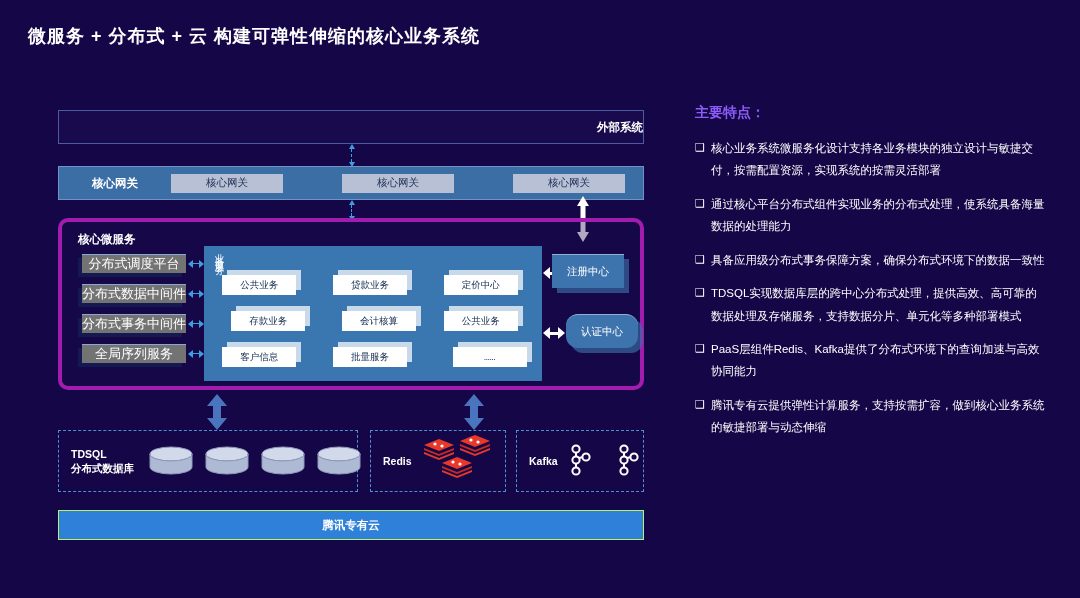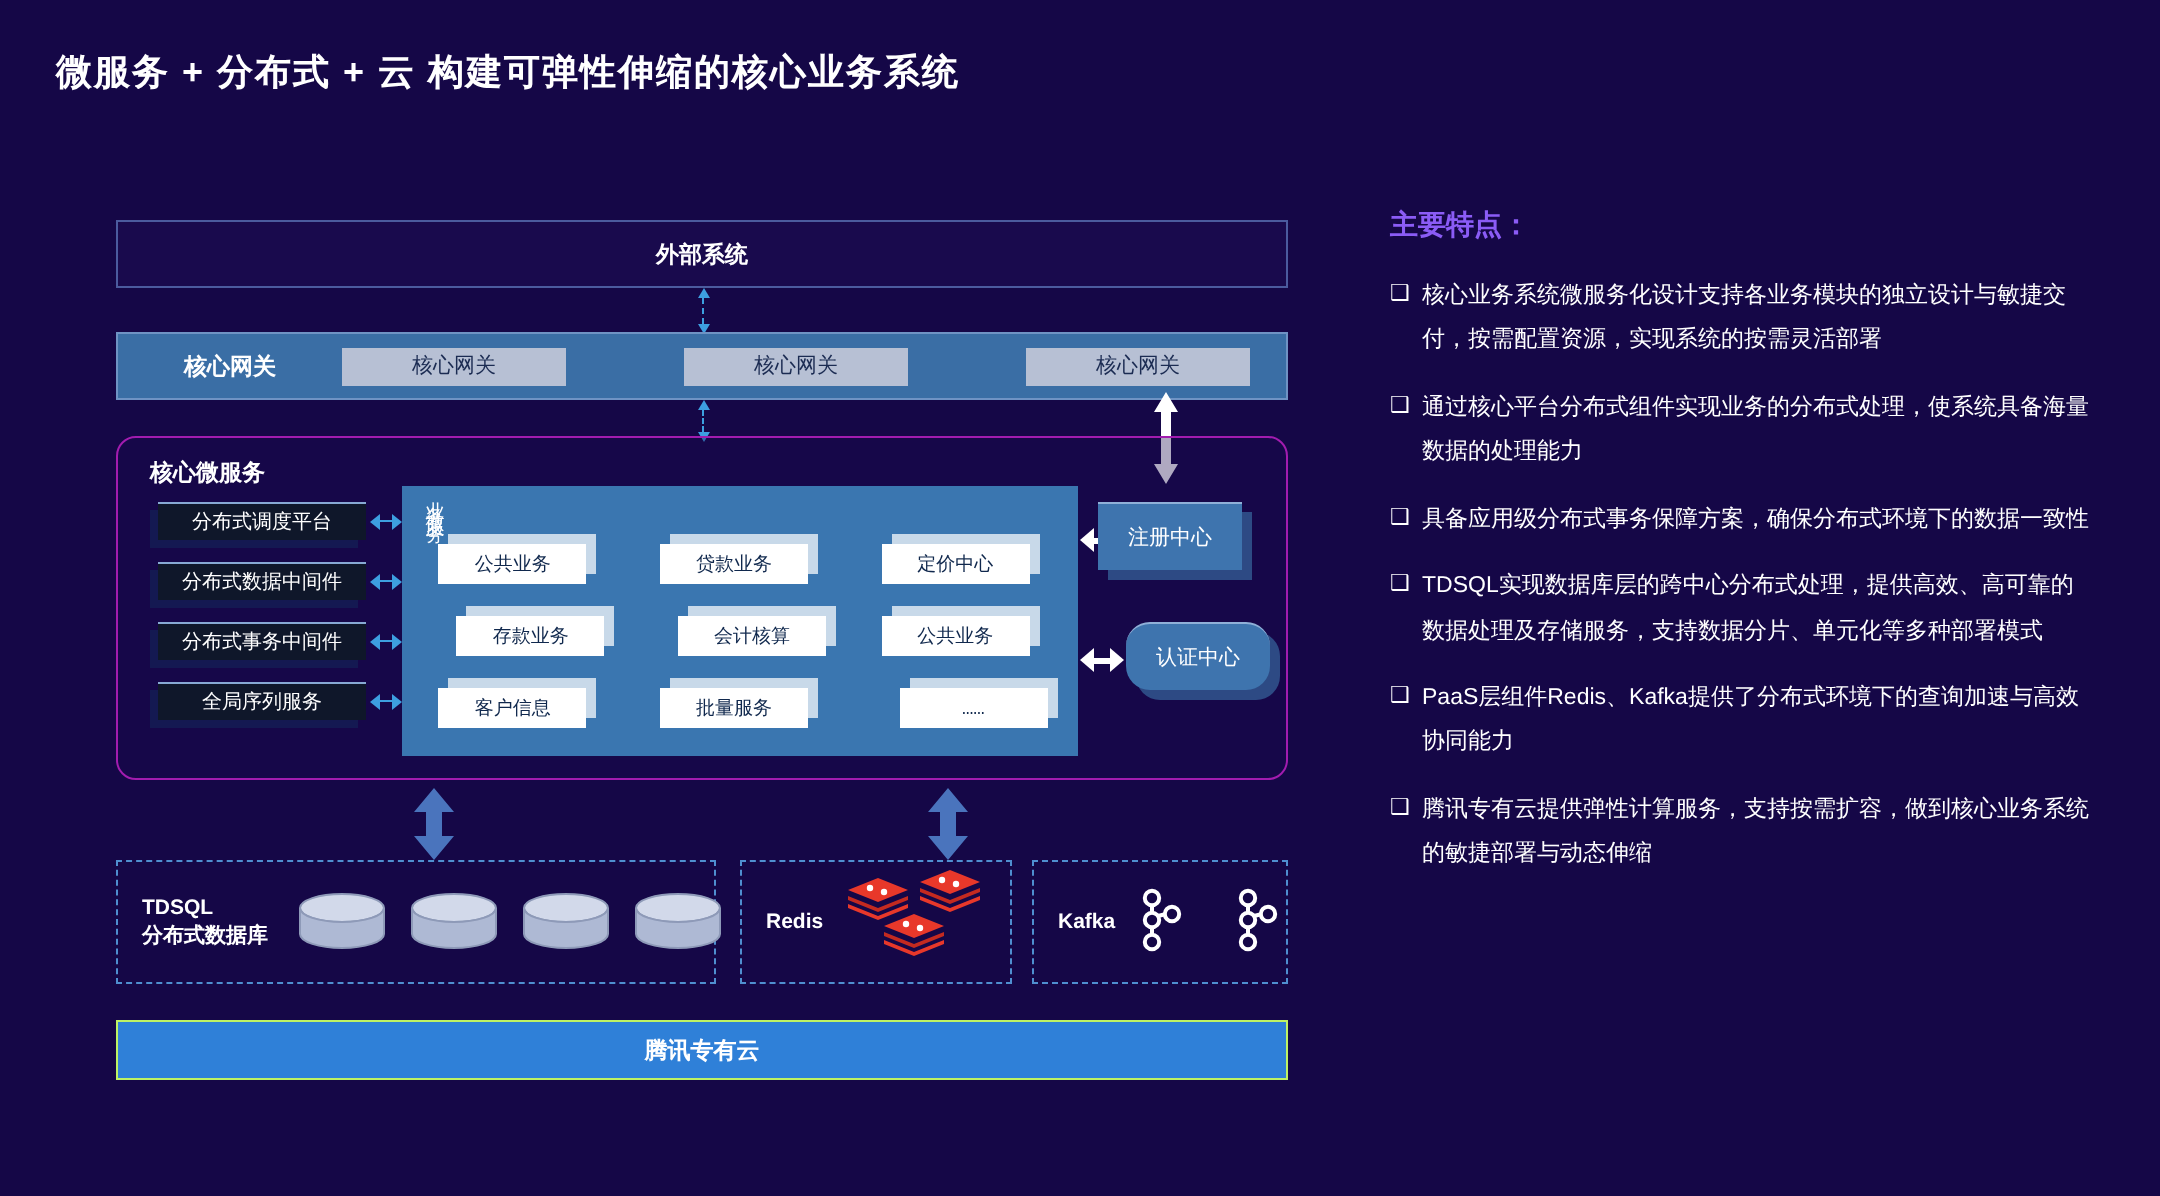--- a/index.html
+++ b/index.html
@@ -28,21 +28,21 @@
     position: absolute;
     left: 58px; top: 110px;
     width: 586px; height: 430px;
   }
 
   .ext-sys {
     position: absolute;
     left: 0; top: 0; width: 586px; height: 34px;
     border: 1px solid #4b5b9e;
     background: #190a4d;
-    display: flex; align-items: center; justify-content: center;
+    display: flex; align-items: center; justify-content: flex-end;
     font-size: 11.5px; font-weight: bold; color: #ffffff;
   }
 
   .gw-bar {
     position: absolute;
     left: 0; top: 56px; width: 586px; height: 34px;
     background: #3a6ea5;
     border: 1px solid #6f93c4;
     display: flex; align-items: center;
   }
@@ -68,40 +68,40 @@
     content: ""; position: absolute; left: -3px;
     border-left: 3.5px solid transparent; border-right: 3.5px solid transparent;
   }
   .dot-conn::before { top: -5px; border-bottom: 5px solid #3d9fe0; }
   .dot-conn::after { bottom: -5px; border-top: 5px solid #3d9fe0; }
 
   
   .core-ms {
     position: absolute;
     left: 0; top: 108px; width: 586px; height: 172px;
-    border: 1px solid #a21caf;
+    border: 4px solid #a21caf;
     border-radius: 10px;
     background: rgba(25,10,77,0.35);
     text-align: right;
   }
   .core-ms-title {
     position: absolute; left: 16px; top: 10px;
     font-size: 11.5px; font-weight: bold; color: #ffffff;
   }
 
   
   .mw-list { position: absolute; left: 20px; top: 32px; }
   .mw-item {
     position: relative;
     width: 104px; height: 19px;
     margin-bottom: 11px;
-    background: #0f172a;
+    background: #737373;
     border-top: 1px solid #87a9d4;
     display: flex; align-items: center; justify-content: center;
-    font-size: 10px; color: #ffffff;
+    font-size: 13px; color: #ffffff;
     box-shadow: -4px 4px 0 rgba(20,40,90,0.55);
   }
 
   
   .biz-panel {
     position: absolute;
     left: 142px; top: 24px;
     width: 338px; height: 135px;
     background: #3a76b0;
     display: flex;

